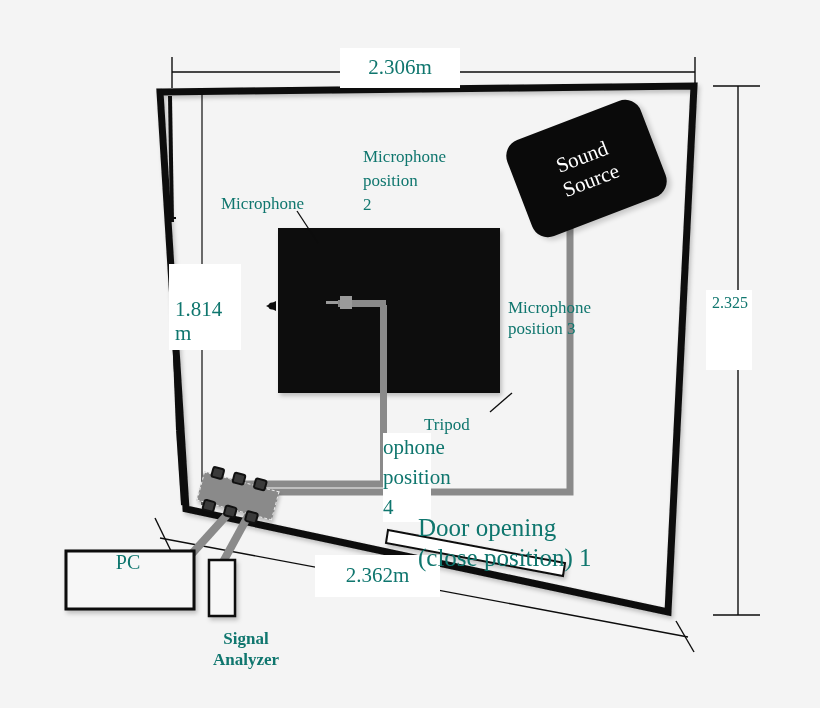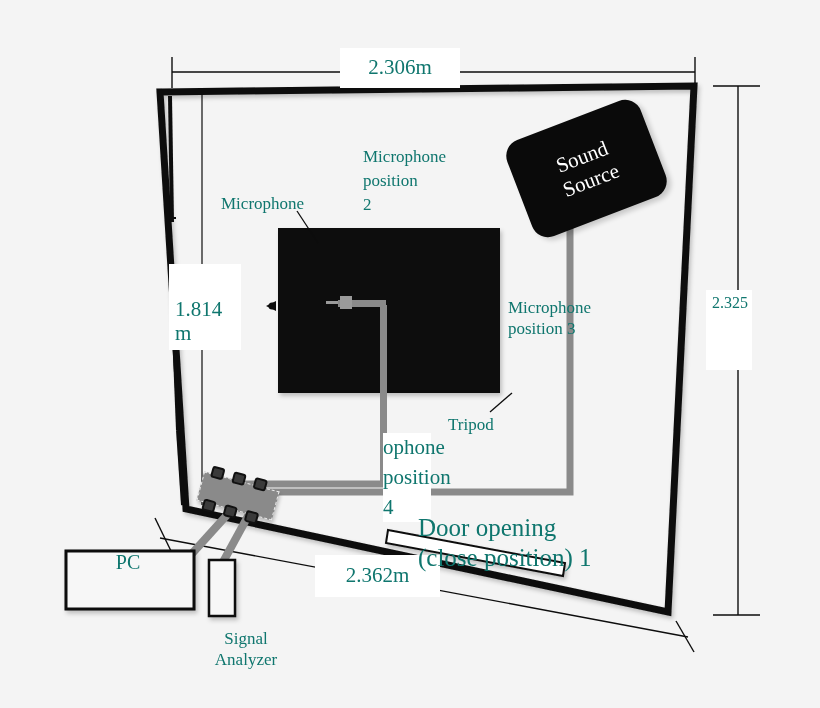--- a/index.html
+++ b/index.html
@@ -97,21 +97,21 @@
     width: 48px;
     font-size: 21px;
     line-height: 1.42;
     margin-top: 45px;
   }
   #microphone-lbl {
     left: 221px; top: 194px;
     font-size: 17px;
   }
   #tripod-lbl {
-    left: 448px; top: 415px;
+    left: 424px; top: 415px;
     font-size: 17px;
   }
   #door-lbl {
     left: 418px; top: 513px;
     width: 190px;
     font-size: 25px;
     line-height: 1.20;
   }
   #pc-lbl {
     left: 63px; top: 551px;
@@ -119,20 +119,21 @@
     font-size: 20px;
     text-align: center;
     font-family: Liberation Serif, serif;
   }
   #sig-lbl {
     left: 196px; top: 628px;
     width: 100px;
     font-size: 17px;
     line-height: 1.25;
     text-align: center;
+    font-weight: bold;
   }
   #sound-source-box {
     position: absolute;
     left: 515px; top: 117px;
     width: 143px; height: 103px;
     background: #0a0a0a;
     border-radius: 17px;
     transform: rotate(-21deg);
     box-shadow: 3px 4px 5px rgba(0,0,0,0.18);
   }

